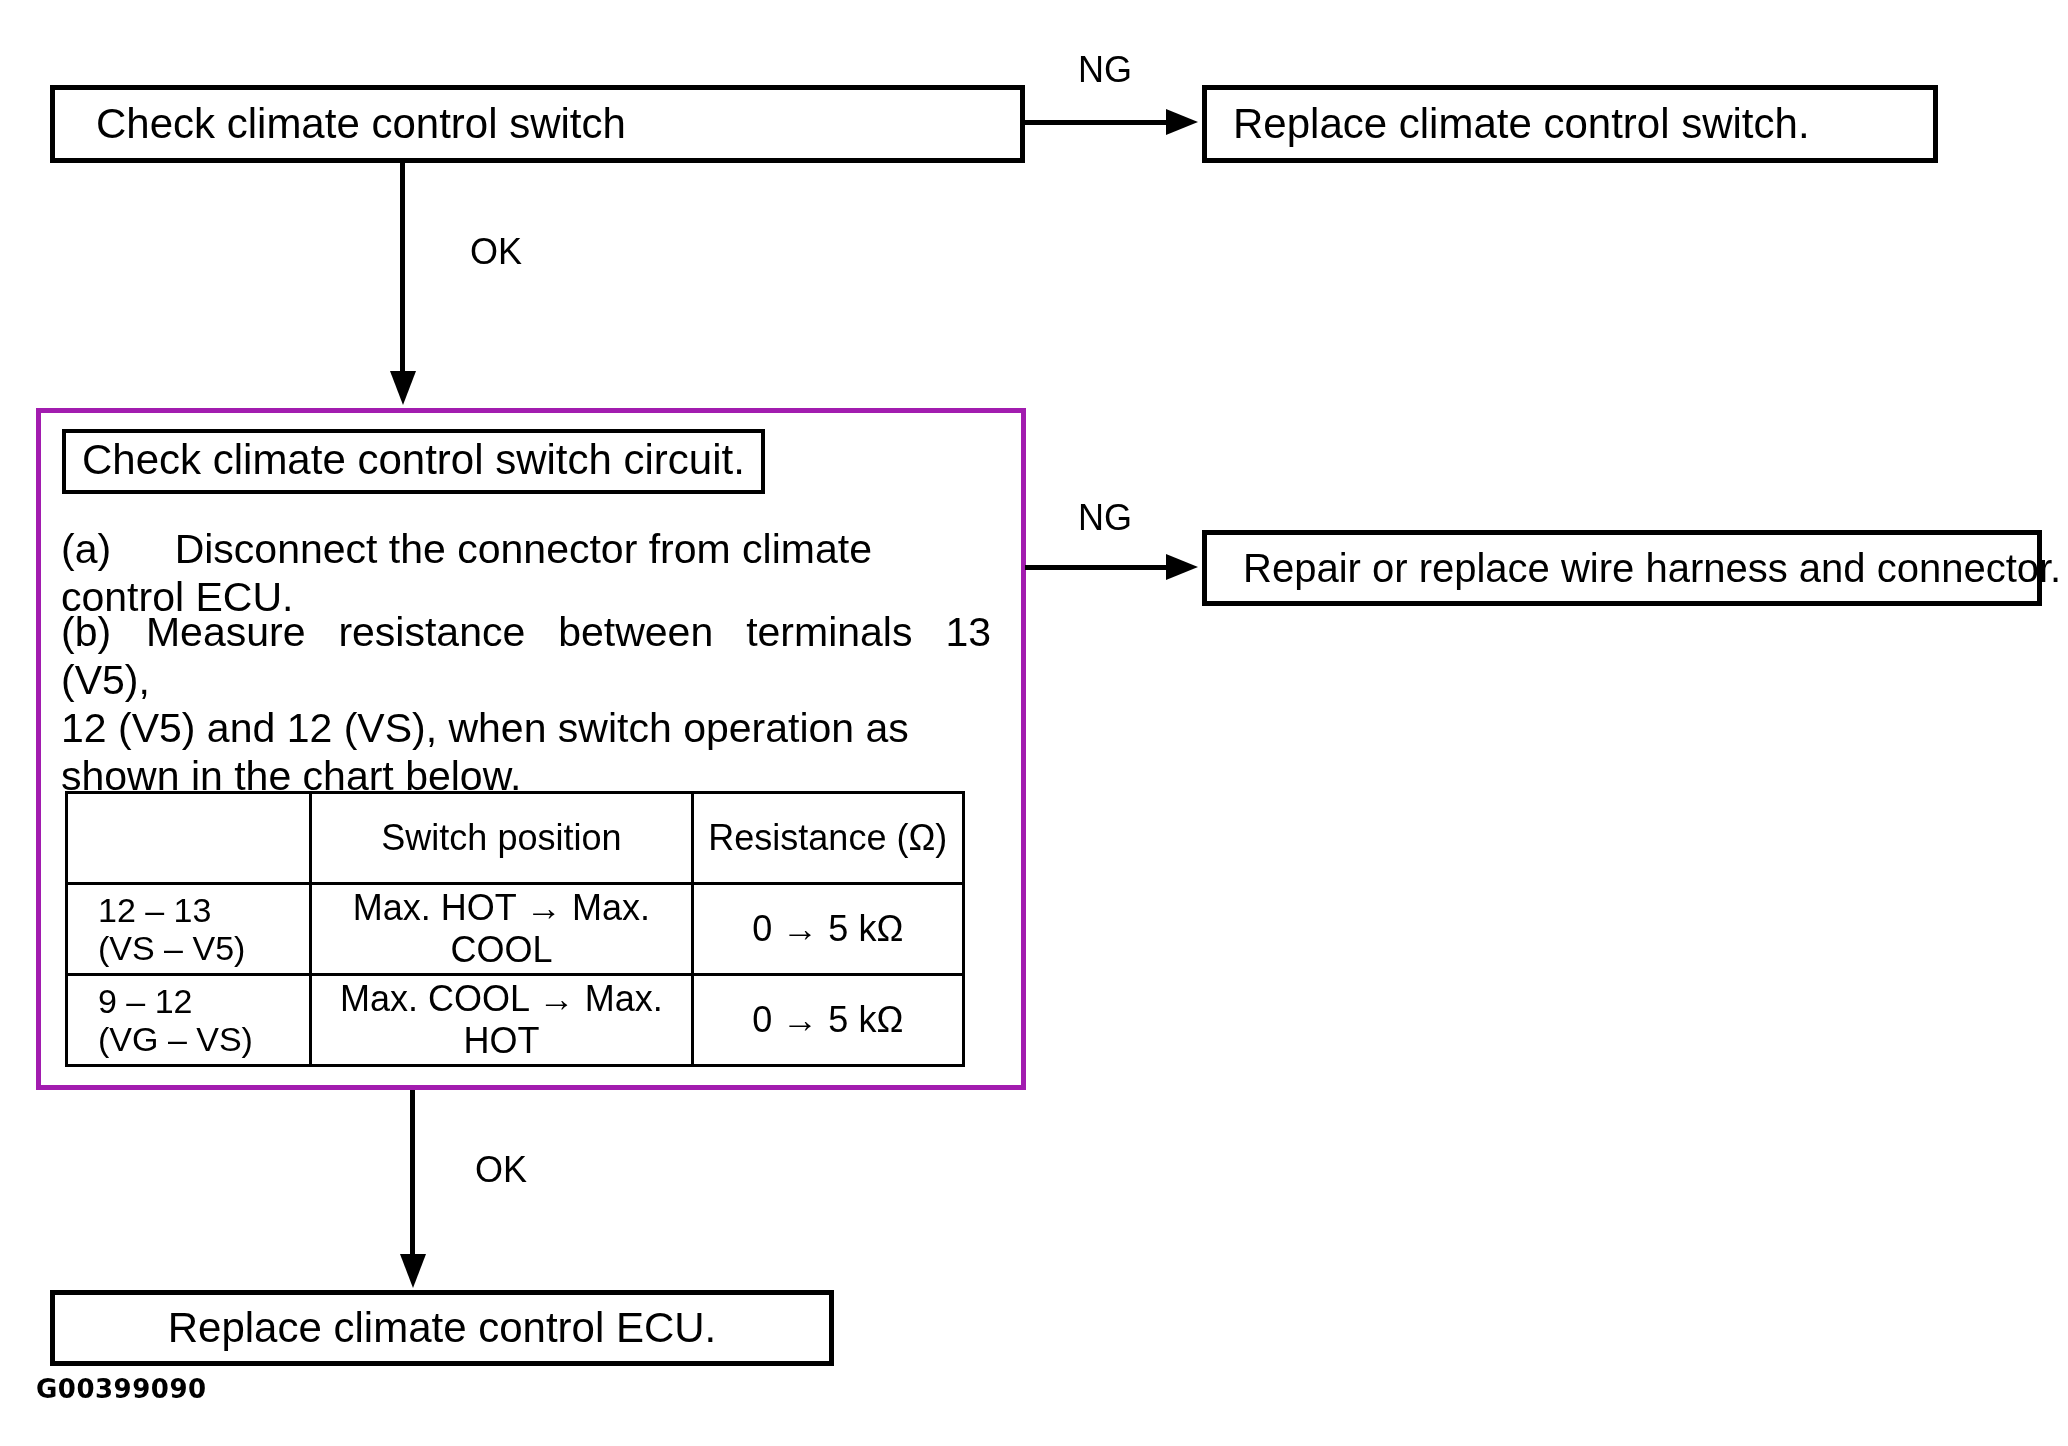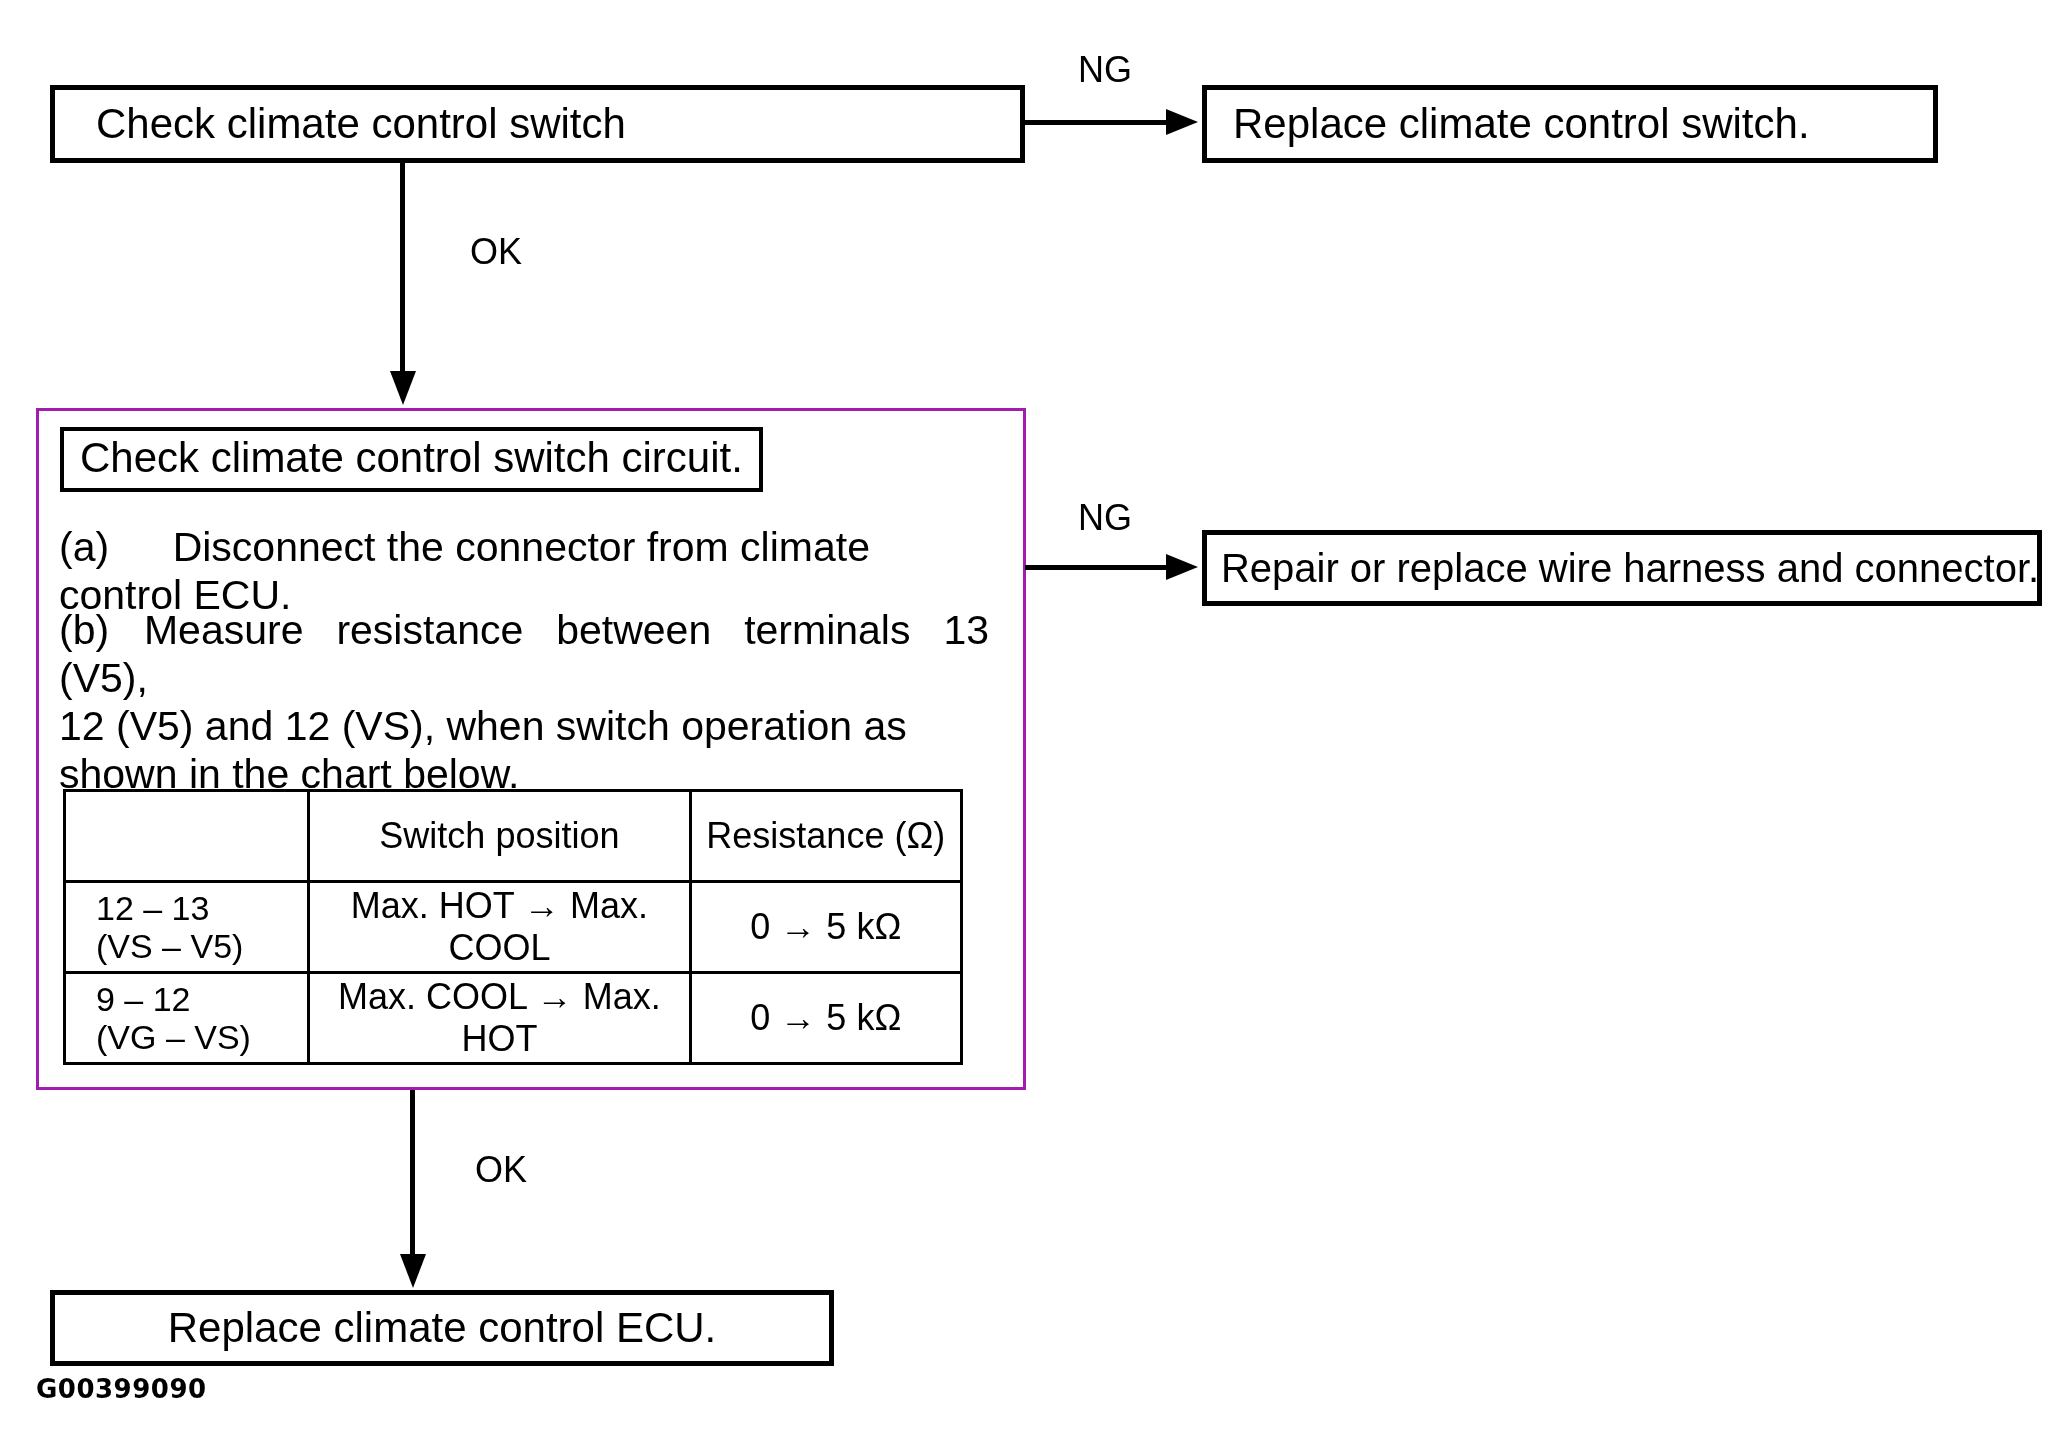--- a/index.html
+++ b/index.html
@@ -51,43 +51,42 @@
     height: 78px;
     padding-left: 26px;
   }
 
   
   #box-repair-harness {
     left: 1202px;
     top: 530px;
     width: 840px;
     height: 76px;
-    padding-left: 16px;
-    justify-content: center;
+    padding-left: 36px;
   }
   #box-repair-harness .box-text { font-size: 40px; }
 
   
   #box-replace-ecu {
     left: 50px;
     top: 1290px;
     width: 784px;
     height: 76px;
     justify-content: center;
   }
 
   
   #box-procedure {
     position: absolute;
     left: 36px;
     top: 408px;
     width: 990px;
     height: 682px;
     box-sizing: border-box;
-    border: 3px solid #a21caf;
+    border: 5px solid #a21caf;
     background: #fff;
   }
   #procedure-title {
     position: absolute;
     left: 21px;
     top: 16px;
     box-sizing: border-box;
     border: 4px solid #000;
     padding: 4px 16px 7px 16px;
     font-size: 42px;

